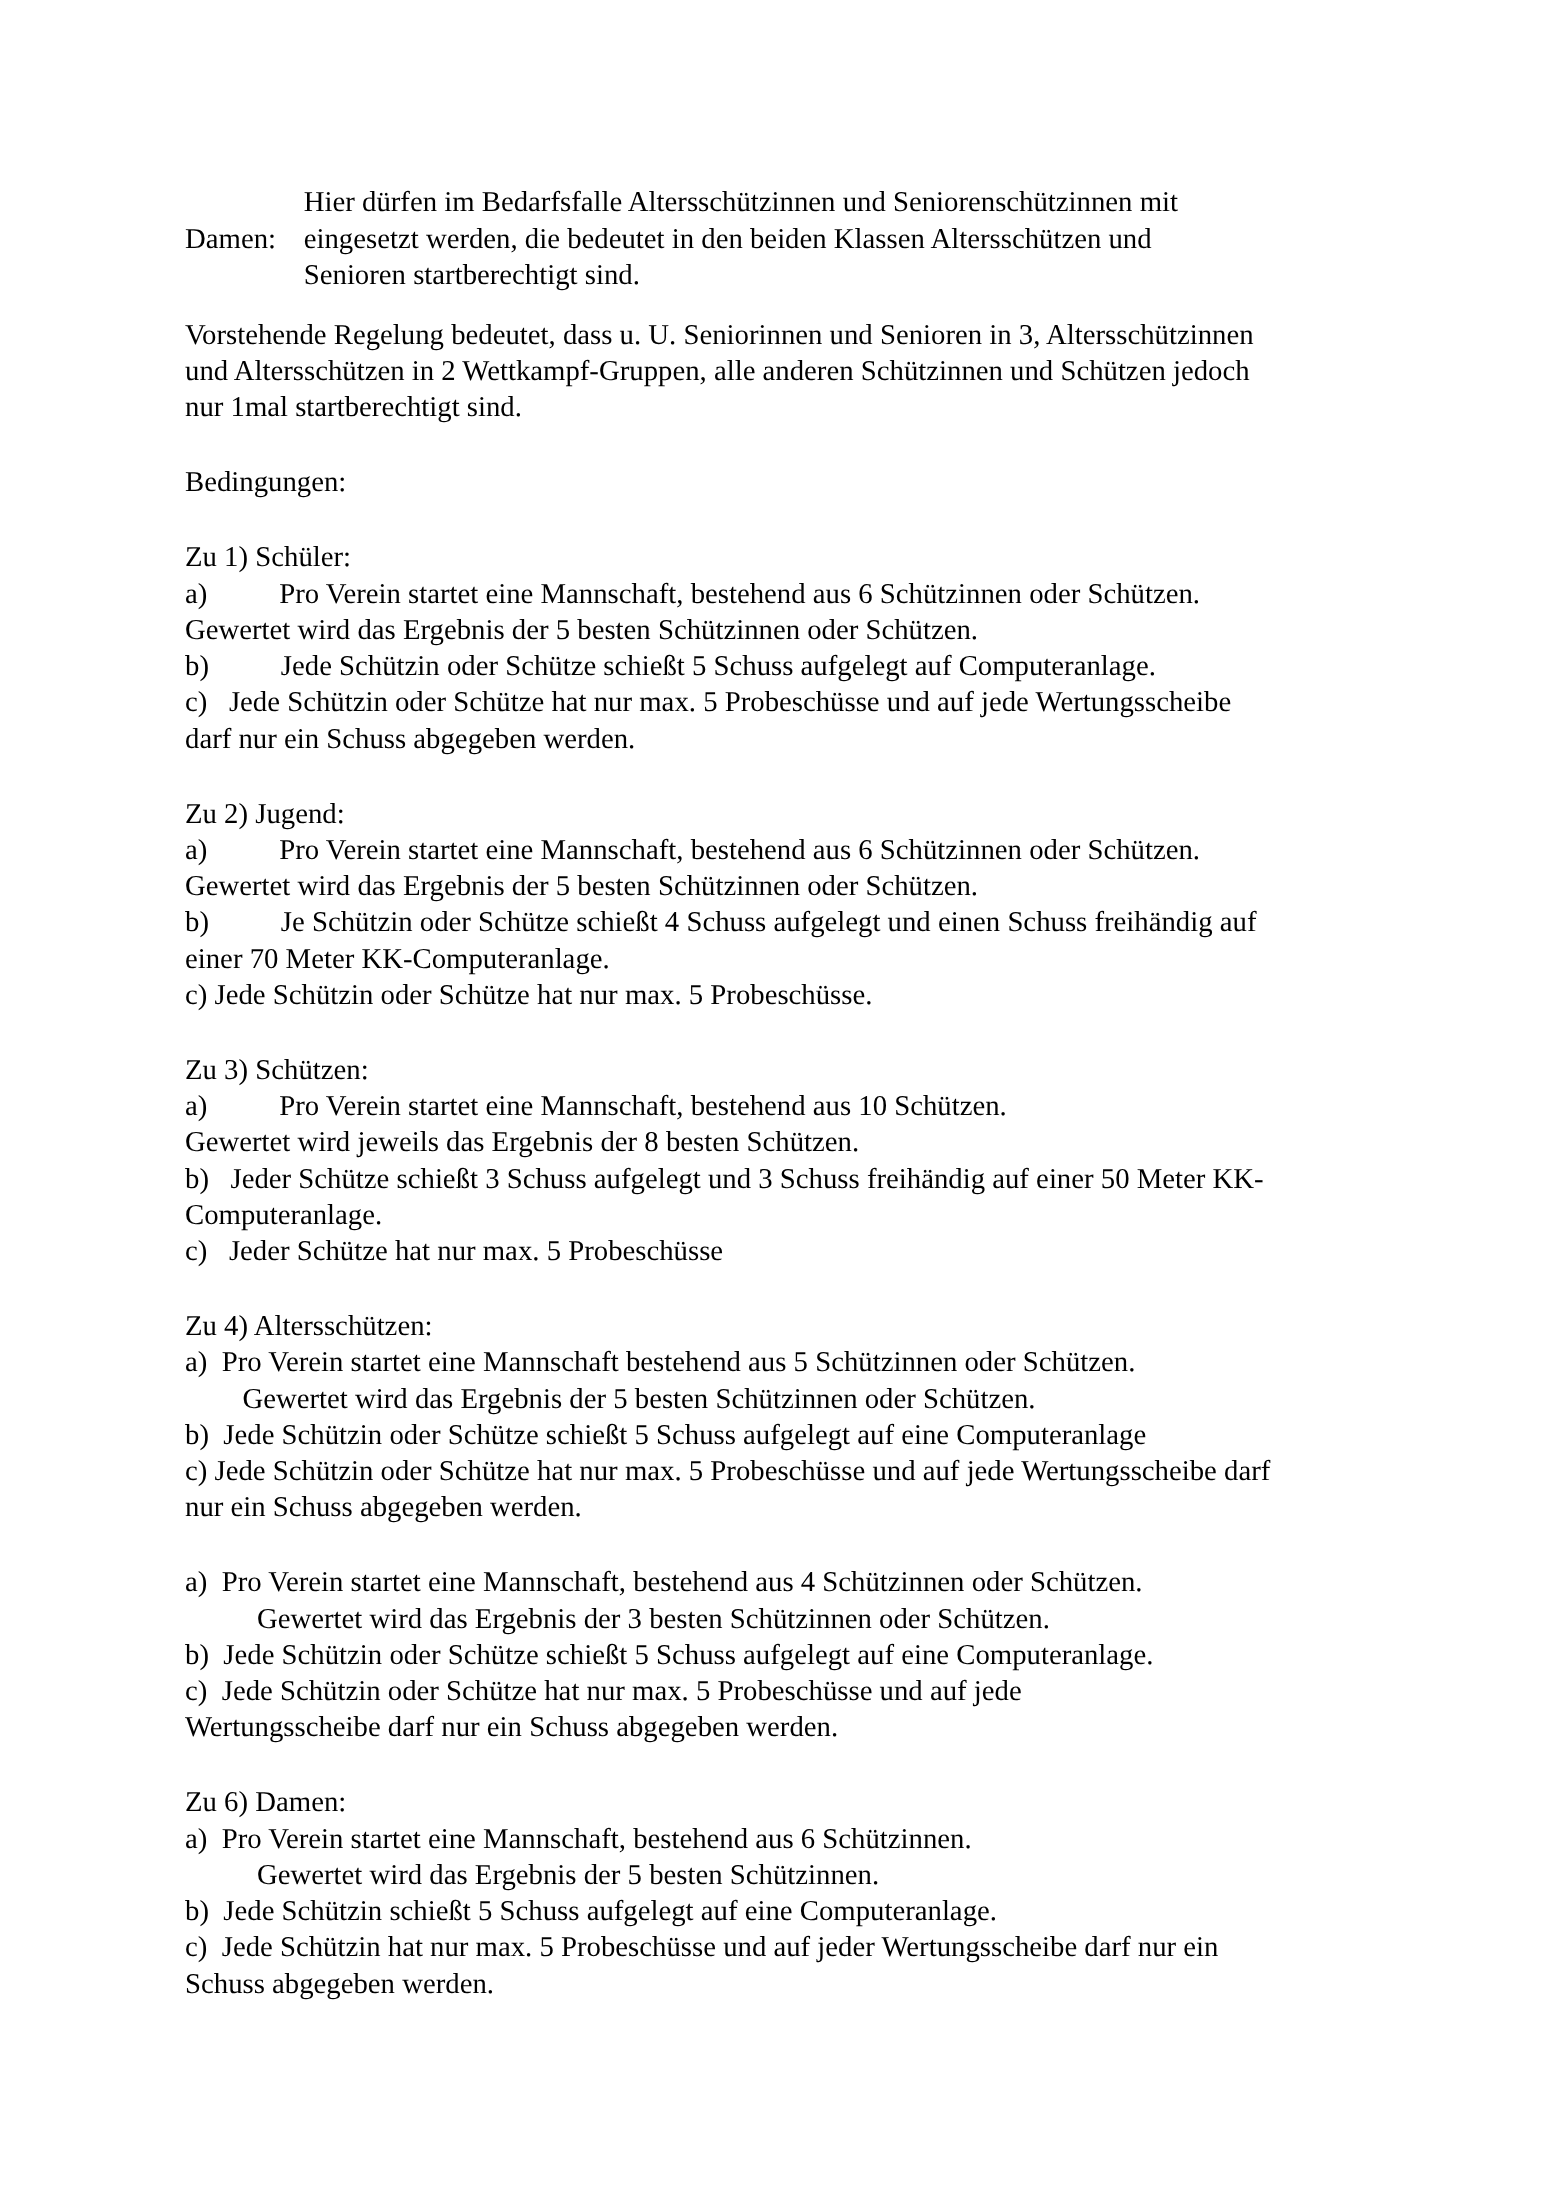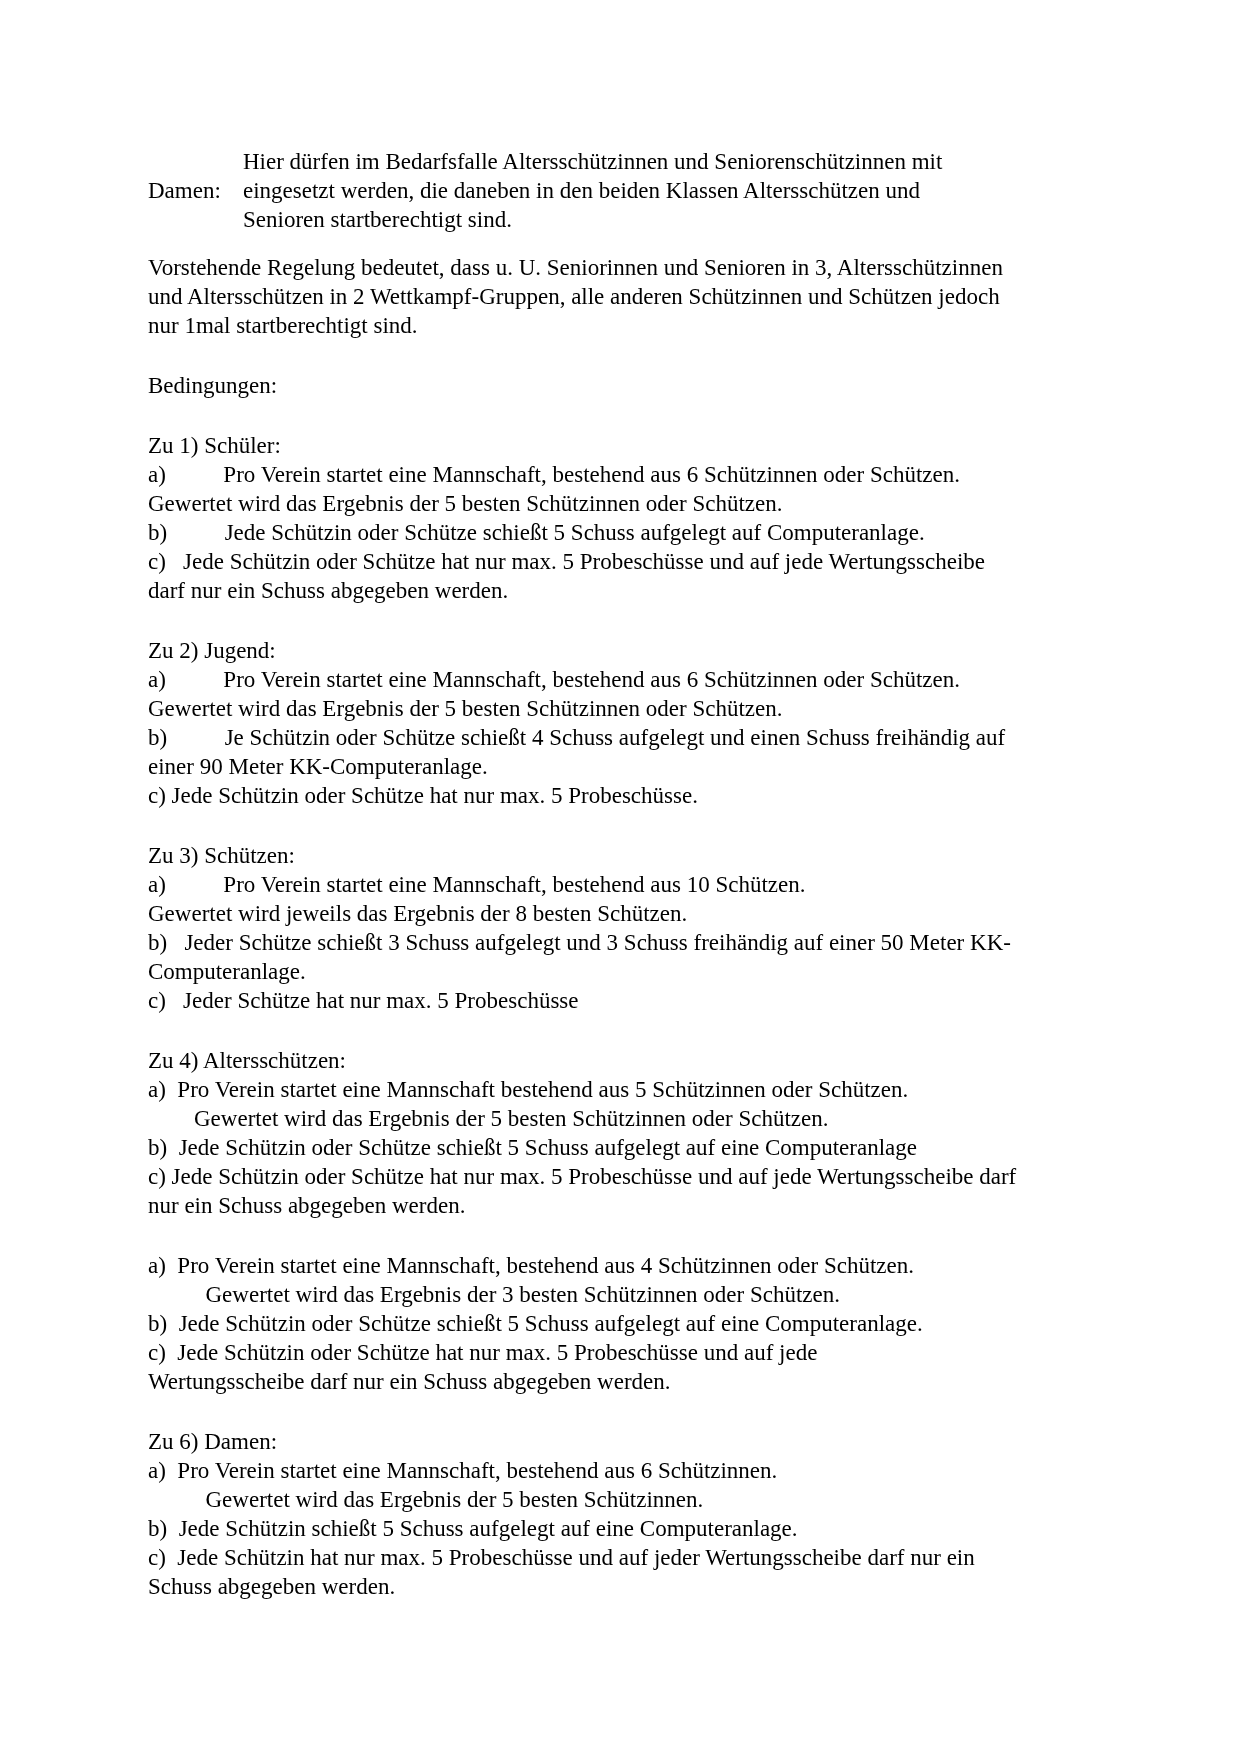--- a/index.html
+++ b/index.html
@@ -42,21 +42,21 @@
 </style>
 </head>
 <body>
 
 <div class="page">
 
   <div class="block damen">
     <div class="damen-label">Damen:</div>
     <div id="damen-lines">
         <div class="line">Hier dürfen im Bedarfsfalle Altersschützinnen und Seniorenschützinnen mit</div>
-        <div class="line">eingesetzt werden, die daneben in den beiden Klassen Altersschützen und</div>
+        <div class="line">eingesetzt werden, die bedeutet in den beiden Klassen Altersschützen und</div>
         <div class="line">Senioren startberechtigt sind.</div>
       </div>
   </div>
 
   <div class="block" id="intro-paragraph">
       <div class="line">Vorstehende Regelung bedeutet, dass u. U. Seniorinnen und Senioren in 3, Altersschützinnen</div>
       <div class="line">und Altersschützen in 2 Wettkampf-Gruppen, alle anderen Schützinnen und Schützen jedoch</div>
       <div class="line">nur 1mal startberechtigt sind.</div>
     </div>
 
@@ -69,21 +69,21 @@
         <div class="line">Gewertet wird das Ergebnis der 5 besten Schützinnen oder Schützen.</div>
         <div class="line">b)          Jede Schützin oder Schütze schießt 5 Schuss aufgelegt auf Computeranlage.</div>
         <div class="line">c)   Jede Schützin oder Schütze hat nur max. 5 Probeschüsse und auf jede Wertungsscheibe</div>
         <div class="line">darf nur ein Schuss abgegeben werden.</div>
       </div>
       <div class="block">
         <div class="line">Zu 2) Jugend:</div>
         <div class="line">a)          Pro Verein startet eine Mannschaft, bestehend aus 6 Schützinnen oder Schützen.</div>
         <div class="line">Gewertet wird das Ergebnis der 5 besten Schützinnen oder Schützen.</div>
         <div class="line">b)          Je Schützin oder Schütze schießt 4 Schuss aufgelegt und einen Schuss freihändig auf</div>
-        <div class="line">einer 90 Meter KK-Computeranlage.</div>
+        <div class="line">einer 70 Meter KK-Computeranlage.</div>
         <div class="line">c) Jede Schützin oder Schütze hat nur max. 5 Probeschüsse.</div>
       </div>
       <div class="block">
         <div class="line">Zu 3) Schützen:</div>
         <div class="line">a)          Pro Verein startet eine Mannschaft, bestehend aus 10 Schützen.</div>
         <div class="line">Gewertet wird jeweils das Ergebnis der 8 besten Schützen.</div>
         <div class="line">b)   Jeder Schütze schießt 3 Schuss aufgelegt und 3 Schuss freihändig auf einer 50 Meter KK-</div>
         <div class="line">Computeranlage.</div>
         <div class="line">c)   Jeder Schütze hat nur max. 5 Probeschüsse</div>
       </div>

